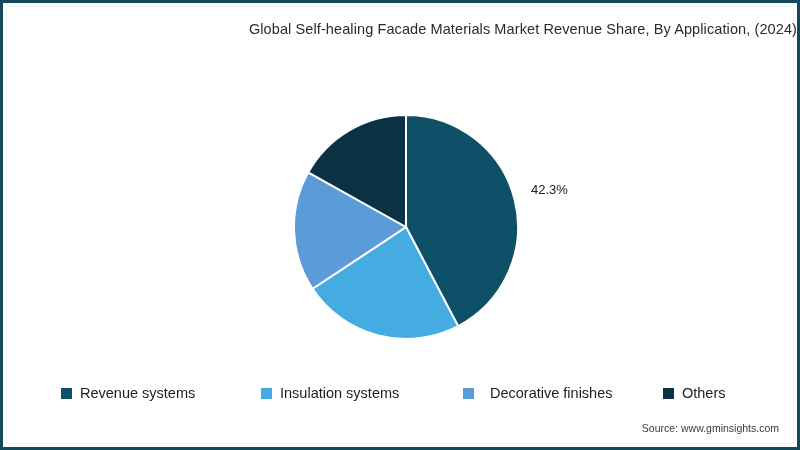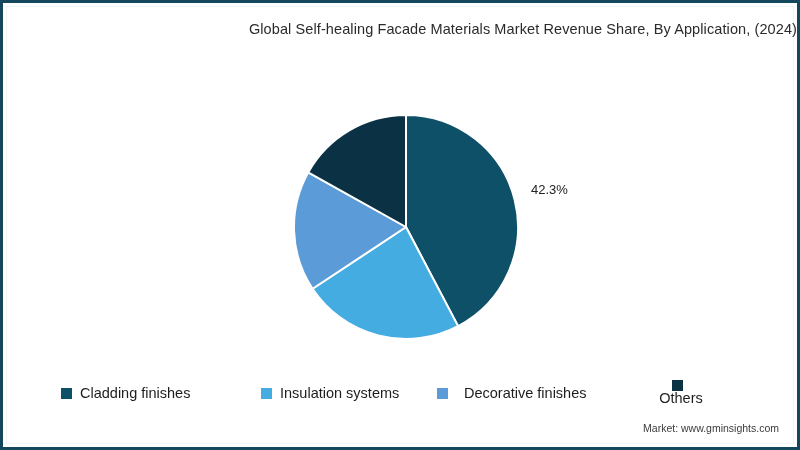--- a/index.html
+++ b/index.html
@@ -80,23 +80,23 @@
     flex-direction: row;
     align-items: center;
   }
   .legend-item {
     display: flex;
     flex-direction: row;
     align-items: center;
     margin-right: 0;
   }
   .legend-item.i0 { width: 200px; }
-  .legend-item.i1 { width: 176px; align-items: center; }
+  .legend-item.i1 { width: 202px; align-items: center; }
   .legend-item.i2 { width: 200px; gap: 8px; }
-  .legend-item.i3 { width: 88px; flex-direction: column; }
+  .legend-item.i3 { width: 88px; }
   .legend-swatch {
     width: 11px;
     height: 11px;
     margin-right: 8px;
     flex: 0 0 auto;
     display: inline-block;
   }
   .legend-label {
     font-size: 14.5px;
     color: #1d1d1d;
@@ -128,30 +128,30 @@
           <path d="M 403 224 L 309.58 285.78 A 112 112 0 0 1 305.19 169.43 Z" fill="#5a9bd8" class="pie-slice"></path>
           <path d="M 403 224 L 305.19 169.43 A 112 112 0 0 1 403.00 112.00 Z" fill="#0a3244" class="pie-slice"></path>
         </g>
     </svg>
     <div id="pie-label-0">42.3%</div>
   </div>
 
   <div id="legend">
     <div class="legend-item i0">
       <span class="legend-swatch" style="background: rgb(13, 80, 104);"></span>
-      <span class="legend-label">Cladding finishes</span>
+      <span class="legend-label">Revenue systems</span>
     </div>
     <div class="legend-item i1">
       <span class="legend-swatch" style="background: rgb(69, 172, 226);"></span>
       <span class="legend-label">Insulation systems</span>
     </div>
     <div class="legend-item i2">
       <span class="legend-swatch" style="background: rgb(90, 155, 216);"></span>
       <span class="legend-label">Decorative finishes</span>
     </div>
     <div class="legend-item i3">
       <span class="legend-swatch" style="background: rgb(10, 50, 68);"></span>
       <span class="legend-label">Others</span>
     </div>
   </div>
 
-  <div id="source-note">Market: www.gminsights.com</div>
+  <div id="source-note">Source: www.gminsights.com</div>
 </div>
 
 </body></html>

